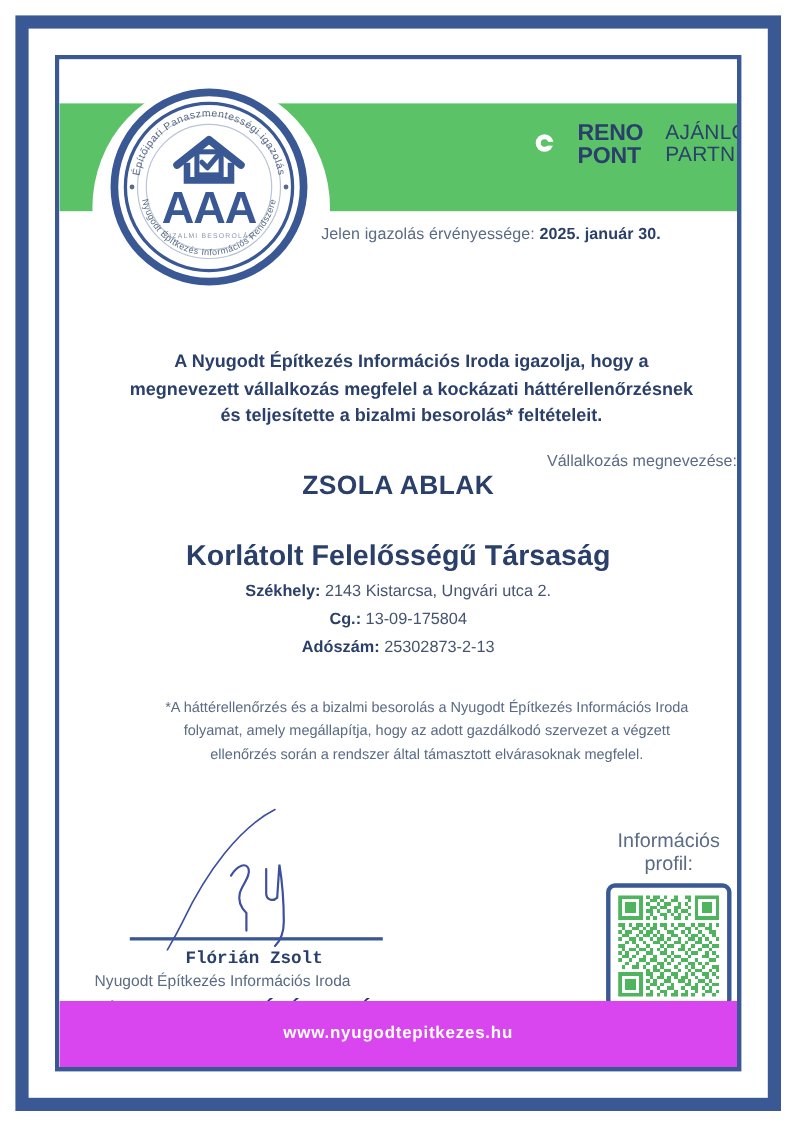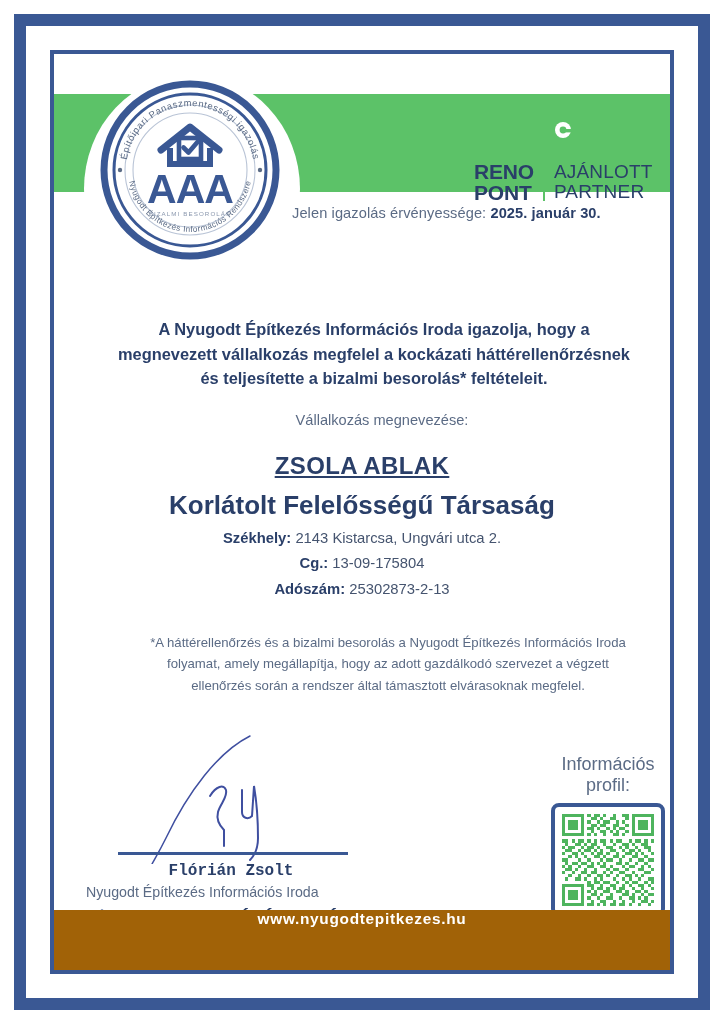--- a/index.html
+++ b/index.html
@@ -76,23 +76,22 @@
     height: 180px;
   }
   .seal svg { display: block; }
 
   
   .renopont {
     position: absolute;
     left: 420px;
     top: 56px;
     display: flex;
-    align-items: center;
+    align-items: flex-start;
     gap: 9px;
-    flex-direction: column;
   }
   .rp-mark { width: 42px; height: 42px; flex: 0 0 auto; }
   .rp-words {
     display: flex;
     align-items: center;
     gap: 9px;
   }
   .rp-name {
     font-size: 21px;
     font-weight: bold;
@@ -136,36 +135,34 @@
     line-height: 1.5;
     color: #2a3f69;
   }
 
   
   .company-label {
     position: absolute;
     left: 0;
     top: 358px;
     width: 100%;
-    text-align: center;
+    text-align: right;
     font-size: 14.6px;
     color: #5b6b85;
-    padding-left: 20px;
   }
   .company-name {
     position: absolute;
     left: 0;
-    top: 398px;
+    top: 374px;
     width: 100%;
     text-align: center;
     font-size: 24px;
     font-weight: bold;
     color: #2a3f69;
     letter-spacing: 0.4px;
-    text-decoration: underline;
   }
   .company-form {
     position: absolute;
     left: 0;
     top: 436px;
     width: 100%;
     text-align: center;
     font-size: 26px;
     font-weight: bold;
     color: #2a3f69;
@@ -287,22 +284,23 @@
     margin-top: 3px;
   }
 
   
   .footer-bar {
     position: absolute;
     left: 0;
     bottom: 0;
     width: 100%;
     height: 60px;
-    background: #a16207;
+    background: #d946ef;
     display: flex;
+    align-items: center;
     justify-content: center;
   }
   .footer-url {
     color: #ffffff;
     font-size: 15.4px;
     font-weight: bold;
     letter-spacing: 0.7px;
   }
 </style>
 </head>

